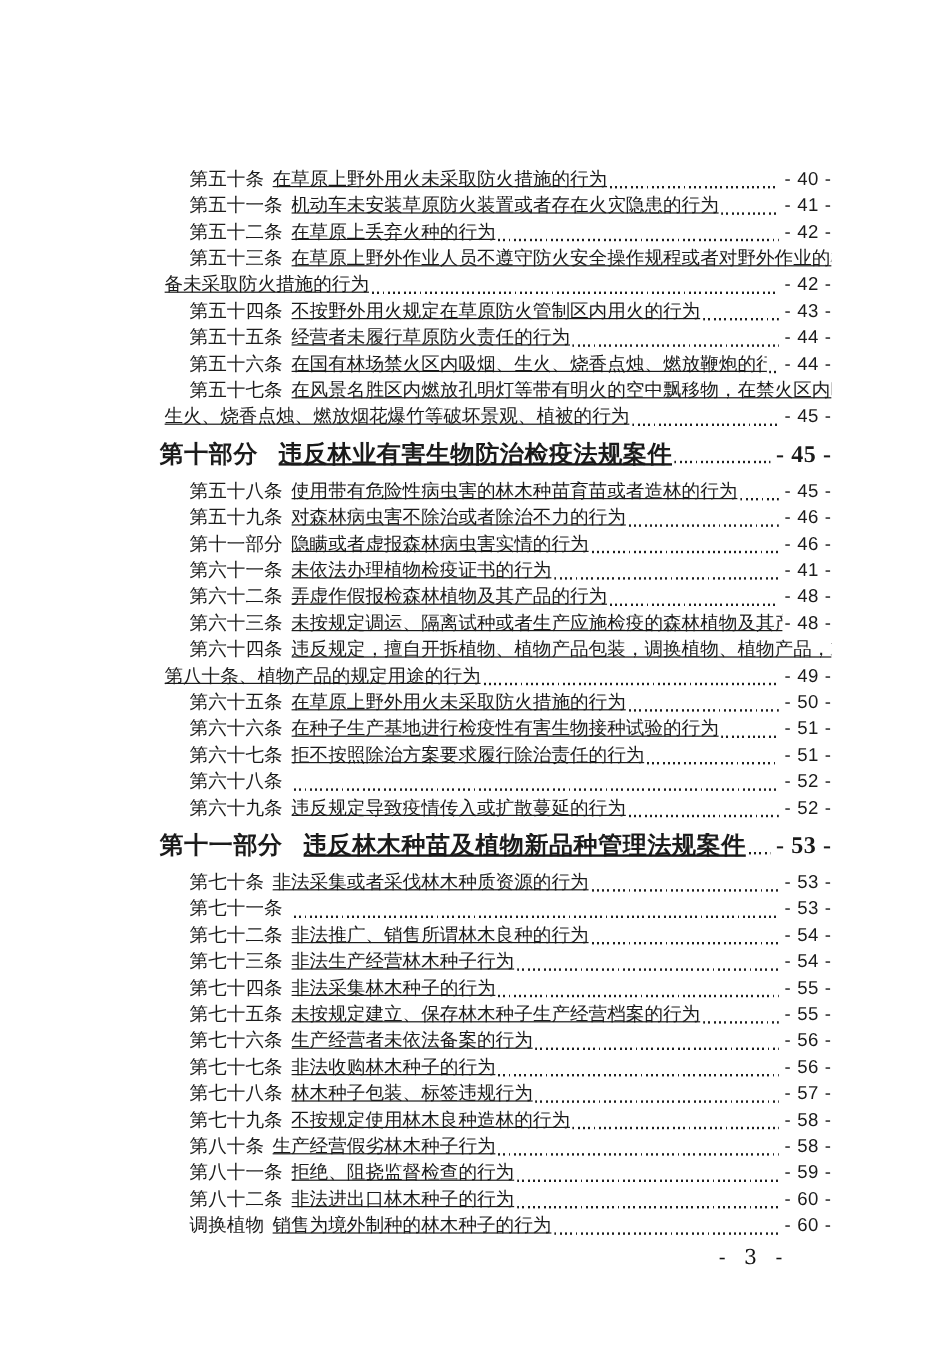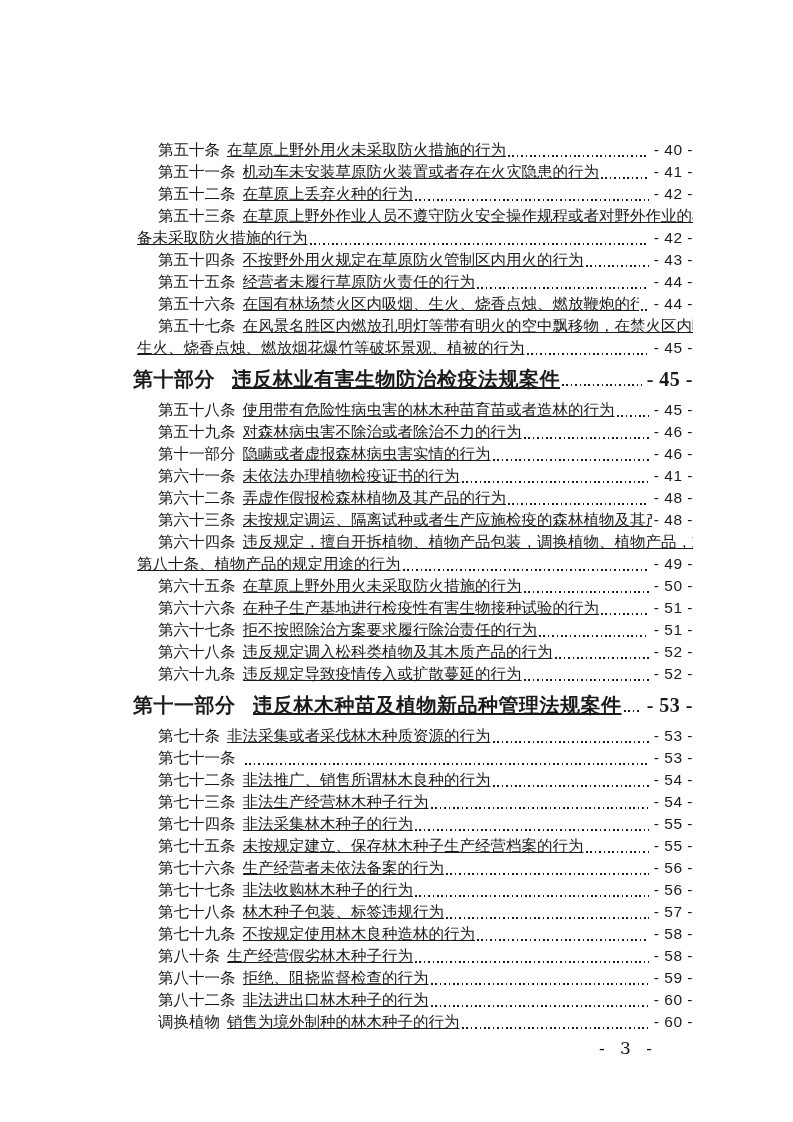--- a/index.html
+++ b/index.html
@@ -159,21 +159,20 @@
         <span class="pagenum">- 51 -</span>
       </div>
       <div class="row entry">
         <span class="label">第六十七条</span>
         <span class="title">拒不按照除治方案要求履行除治责任的行为</span>
         <span class="leader"></span>
         <span class="pagenum">- 51 -</span>
       </div>
       <div class="row entry">
         <span class="label">第六十八条</span>
-        <span class="title">违反规定调入松科类植物及其木质产品的行为</span>
         <span class="leader"></span>
         <span class="pagenum">- 52 -</span>
       </div>
       <div class="row entry">
         <span class="label">第六十九条</span>
         <span class="title">违反规定导致疫情传入或扩散蔓延的行为</span>
         <span class="leader"></span>
         <span class="pagenum">- 52 -</span>
       </div>
       <div class="row heading">

